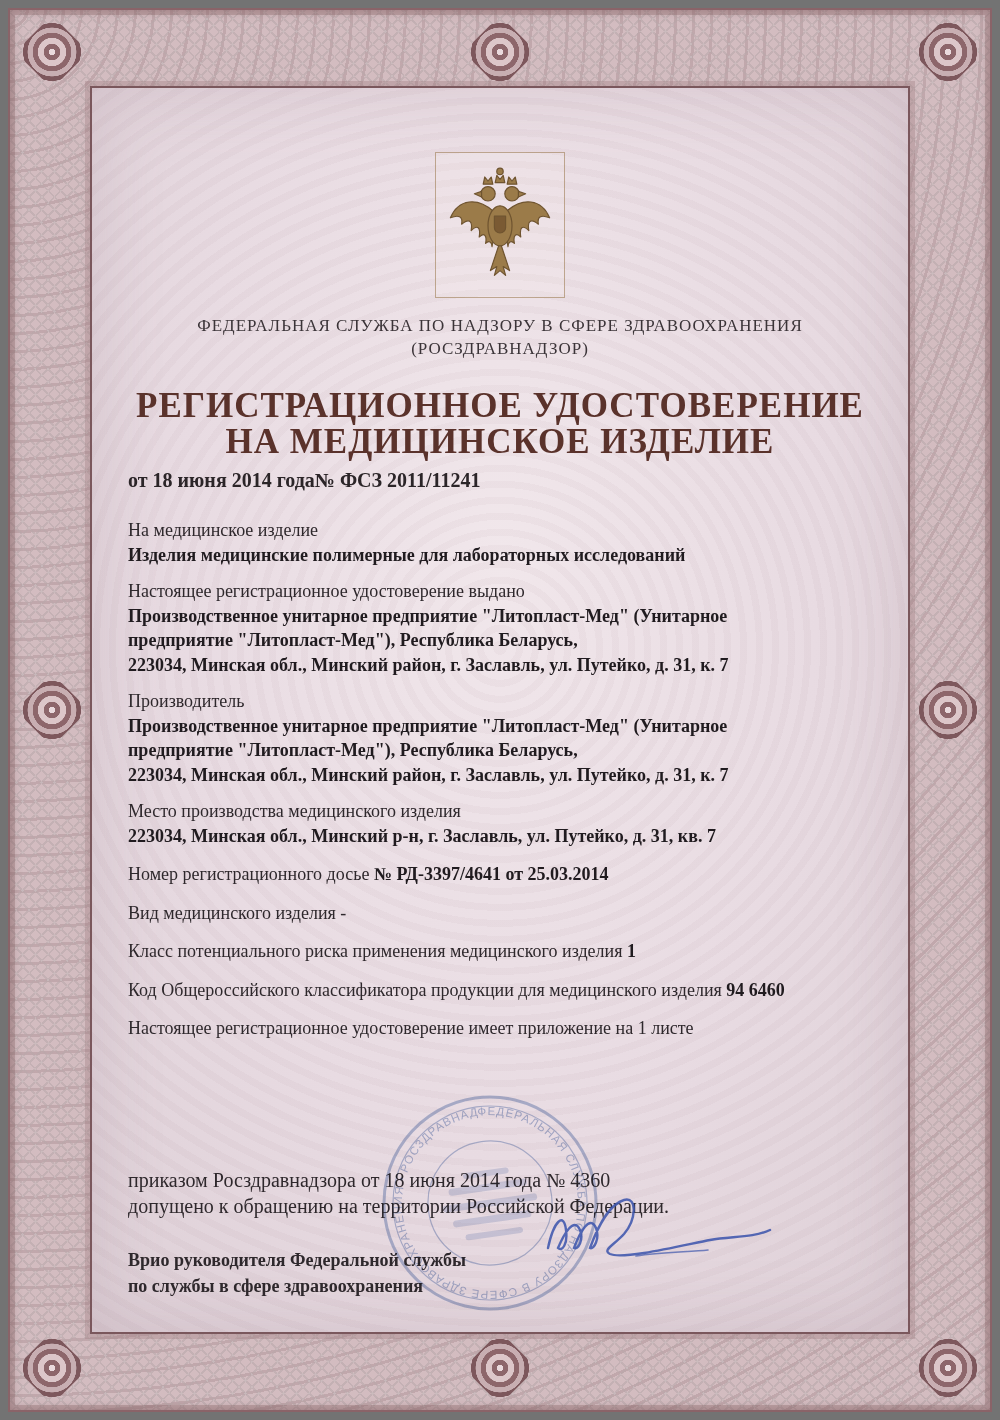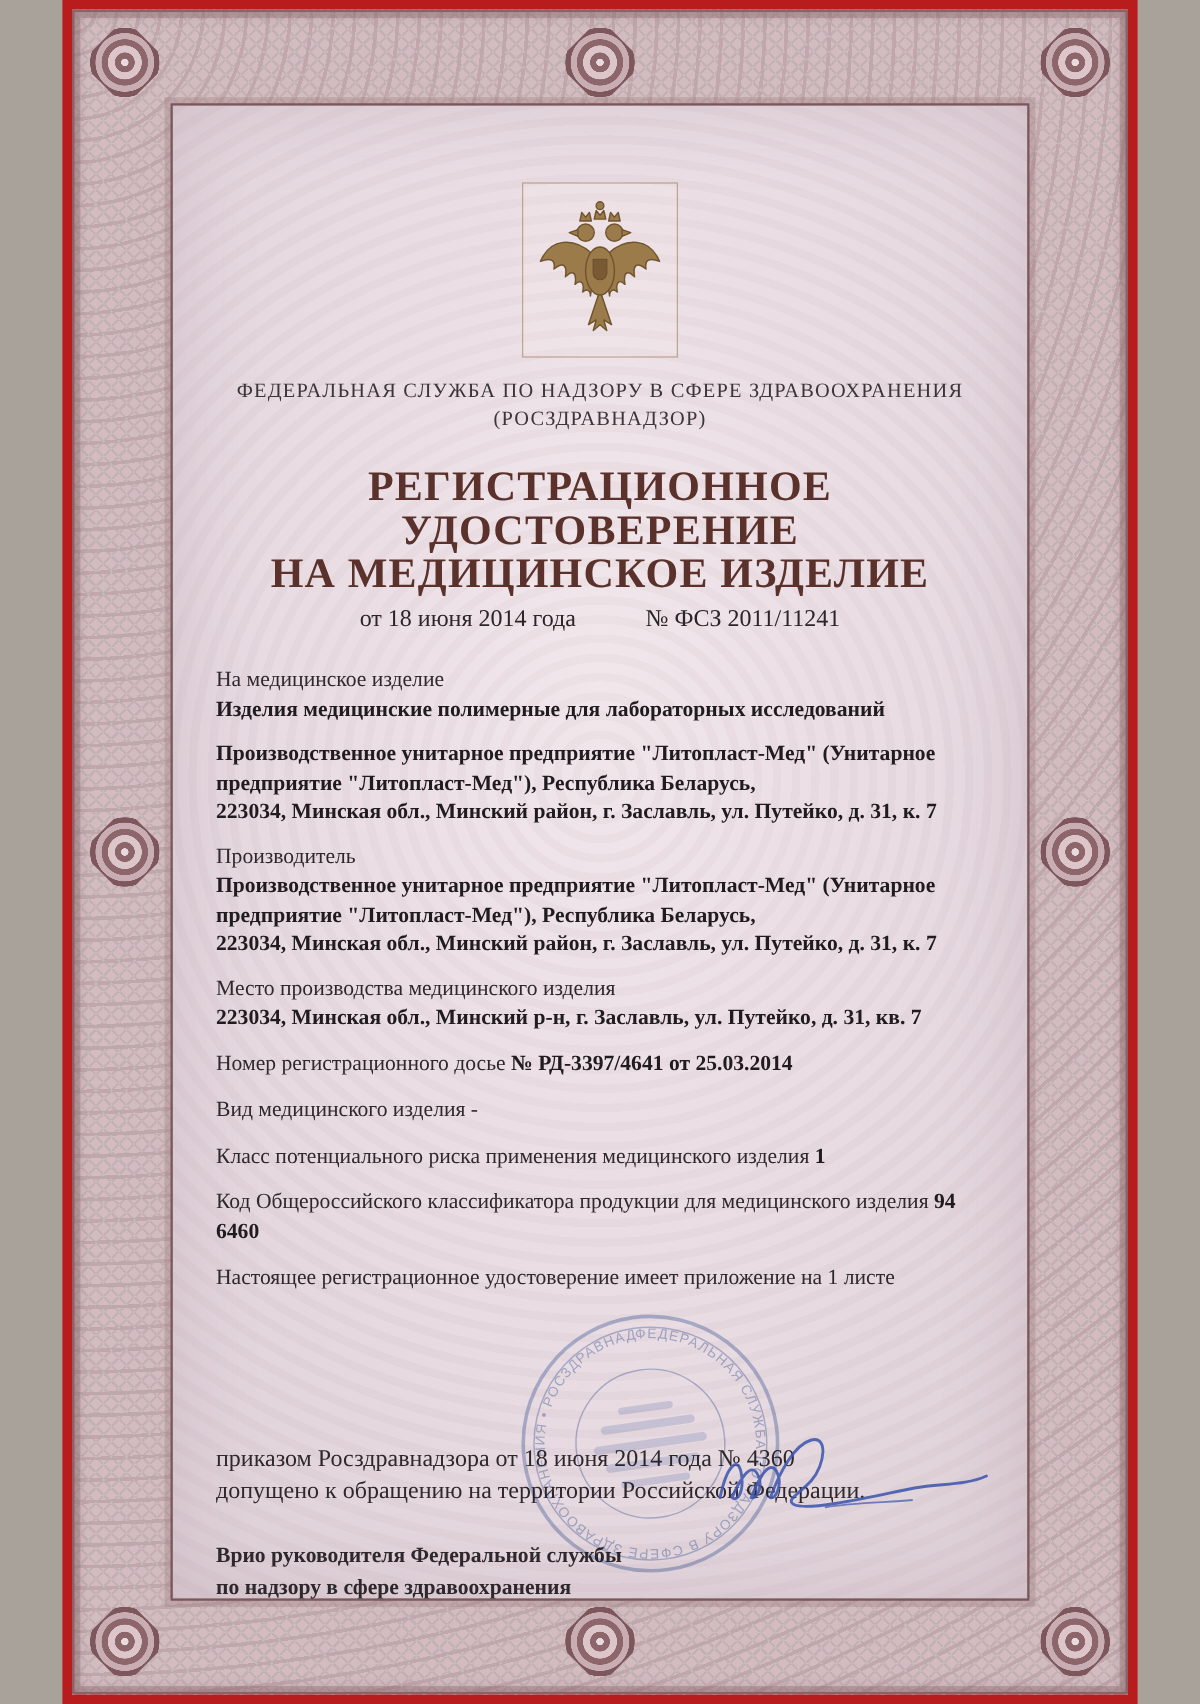--- a/index.html
+++ b/index.html
@@ -1,16 +1,16 @@
 <!DOCTYPE html>
 <html><head>
 <meta charset="utf-8">
 <style>
   html,body{margin:0;padding:0;background:#a9a29b;}
-  .page{position:relative;width:896px;height:1420px;margin:0 auto;background:#b91c1c;overflow:hidden;
+  .page{position:relative;width:1000px;height:1420px;margin:0 auto;background:#737373;overflow:hidden;
         font-family:"Liberation Serif", serif;}
   
   .frame{position:absolute;inset:8px;
     background-color:#d3bcc0;
     background-image:
       repeating-linear-gradient(45deg, rgba(255,255,255,.30) 0 2px, transparent 2px 9px),
       repeating-linear-gradient(-45deg, rgba(255,255,255,.30) 0 2px, transparent 2px 9px),
       repeating-linear-gradient(45deg, rgba(110,74,80,.40) 0 2px, transparent 2px 9px),
       repeating-linear-gradient(-45deg, rgba(110,74,80,.40) 0 2px, transparent 2px 9px),
       repeating-radial-gradient(circle at 0 0, rgba(110,74,80,.18) 0 3px, transparent 3px 18px);
@@ -29,21 +29,21 @@
   .inner::before{content:"";position:absolute;inset:0;pointer-events:none;
     background: repeating-radial-gradient(circle at 50% 45%, rgba(150,115,125,.05) 0 7px, transparent 7px 16px);}
   .content{position:relative;height:100%;box-sizing:border-box;padding:64px 36px 0;color:#2e282c;}
   
   .emblem-box{width:128px;height:144px;margin:0 auto;border:1px solid rgba(150,115,70,.55);
     display:flex;align-items:center;justify-content:center;background:rgba(255,250,240,.12);}
   
   .agency{margin-top:16px;text-align:center;font-size:17px;line-height:23px;letter-spacing:1px;color:#3b3438;}
   .doc-title{margin-top:28px;text-align:center;font-size:35px;line-height:36px;font-weight:bold;
     color:#5a322b;letter-spacing:1px;}
-  .date-row{margin-top:9px;display:flex;justify-content:center;gap:58px;font-size:20px;font-weight:normal;color:#2b2528;}
+  .date-row{margin-top:9px;display:flex;font-size:20px;font-weight:bold;color:#2b2528;}
   
   .body{margin-top:26px;font-size:18px;line-height:24.5px;}
   .blk{margin-bottom:12px;}
   .blk2{margin-bottom:14px;}
   .b{font-weight:bold;color:#201b1f;}
   
   .order{margin-top:126px;font-size:20px;line-height:26px;}
   .sign-row{margin-top:28px;display:flex;justify-content:space-between;align-items:flex-start;flex-direction:column;}
   .sign-left{font-size:18px;line-height:26px;font-weight:bold;}
   .sign-right{text-align:right;}
@@ -107,20 +107,21 @@
         <span>№  ФСЗ 2011/11241</span>
       </div>
 
       <div class="body">
         <div class="blk">
           <div>На медицинское изделие</div>
           <div class="b">Изделия медицинские полимерные для лабораторных исследований</div>
         </div>
 
         <div class="blk">
+          <div>Настоящее регистрационное удостоверение выдано</div>
           <div class="b">Производственное унитарное предприятие "Литопласт-Мед" (Унитарное</div>
           <div class="b">предприятие "Литопласт-Мед"), Республика Беларусь,</div>
           <div class="b">223034, Минская обл., Минский район, г. Заславль, ул. Путейко, д. 31, к. 7</div>
         </div>
 
         <div class="blk">
           <div>Производитель</div>
           <div class="b">Производственное унитарное предприятие "Литопласт-Мед" (Унитарное</div>
           <div class="b">предприятие "Литопласт-Мед"), Республика Беларусь,</div>
           <div class="b">223034, Минская обл., Минский район, г. Заславль, ул. Путейко, д. 31, к. 7</div>
@@ -153,21 +154,21 @@
       </div>
 
       <div class="order">
         <div>приказом Росздравнадзора от 18 июня 2014 года № 4360</div>
         <div>допущено к обращению на территории Российской Федерации.</div>
       </div>
 
       <div class="sign-row">
         <div class="sign-left">
           <div>Врио руководителя Федеральной службы</div>
-          <div>по надзору в сфере здравоохранения</div>
+          <div>по службы в сфере здравоохранения</div>
         </div>
       </div>
     </div>
 
     <svg class="stamp" viewBox="0 0 224 224" aria-hidden="true">
       <g fill="none" stroke="#7b94c4" opacity="0.55">
         <circle cx="112" cy="112" r="106" stroke-width="3"></circle>
         <circle cx="112" cy="112" r="97" stroke-width="1.2"></circle>
         <circle cx="112" cy="112" r="62" stroke-width="1.2"></circle>
       </g>

